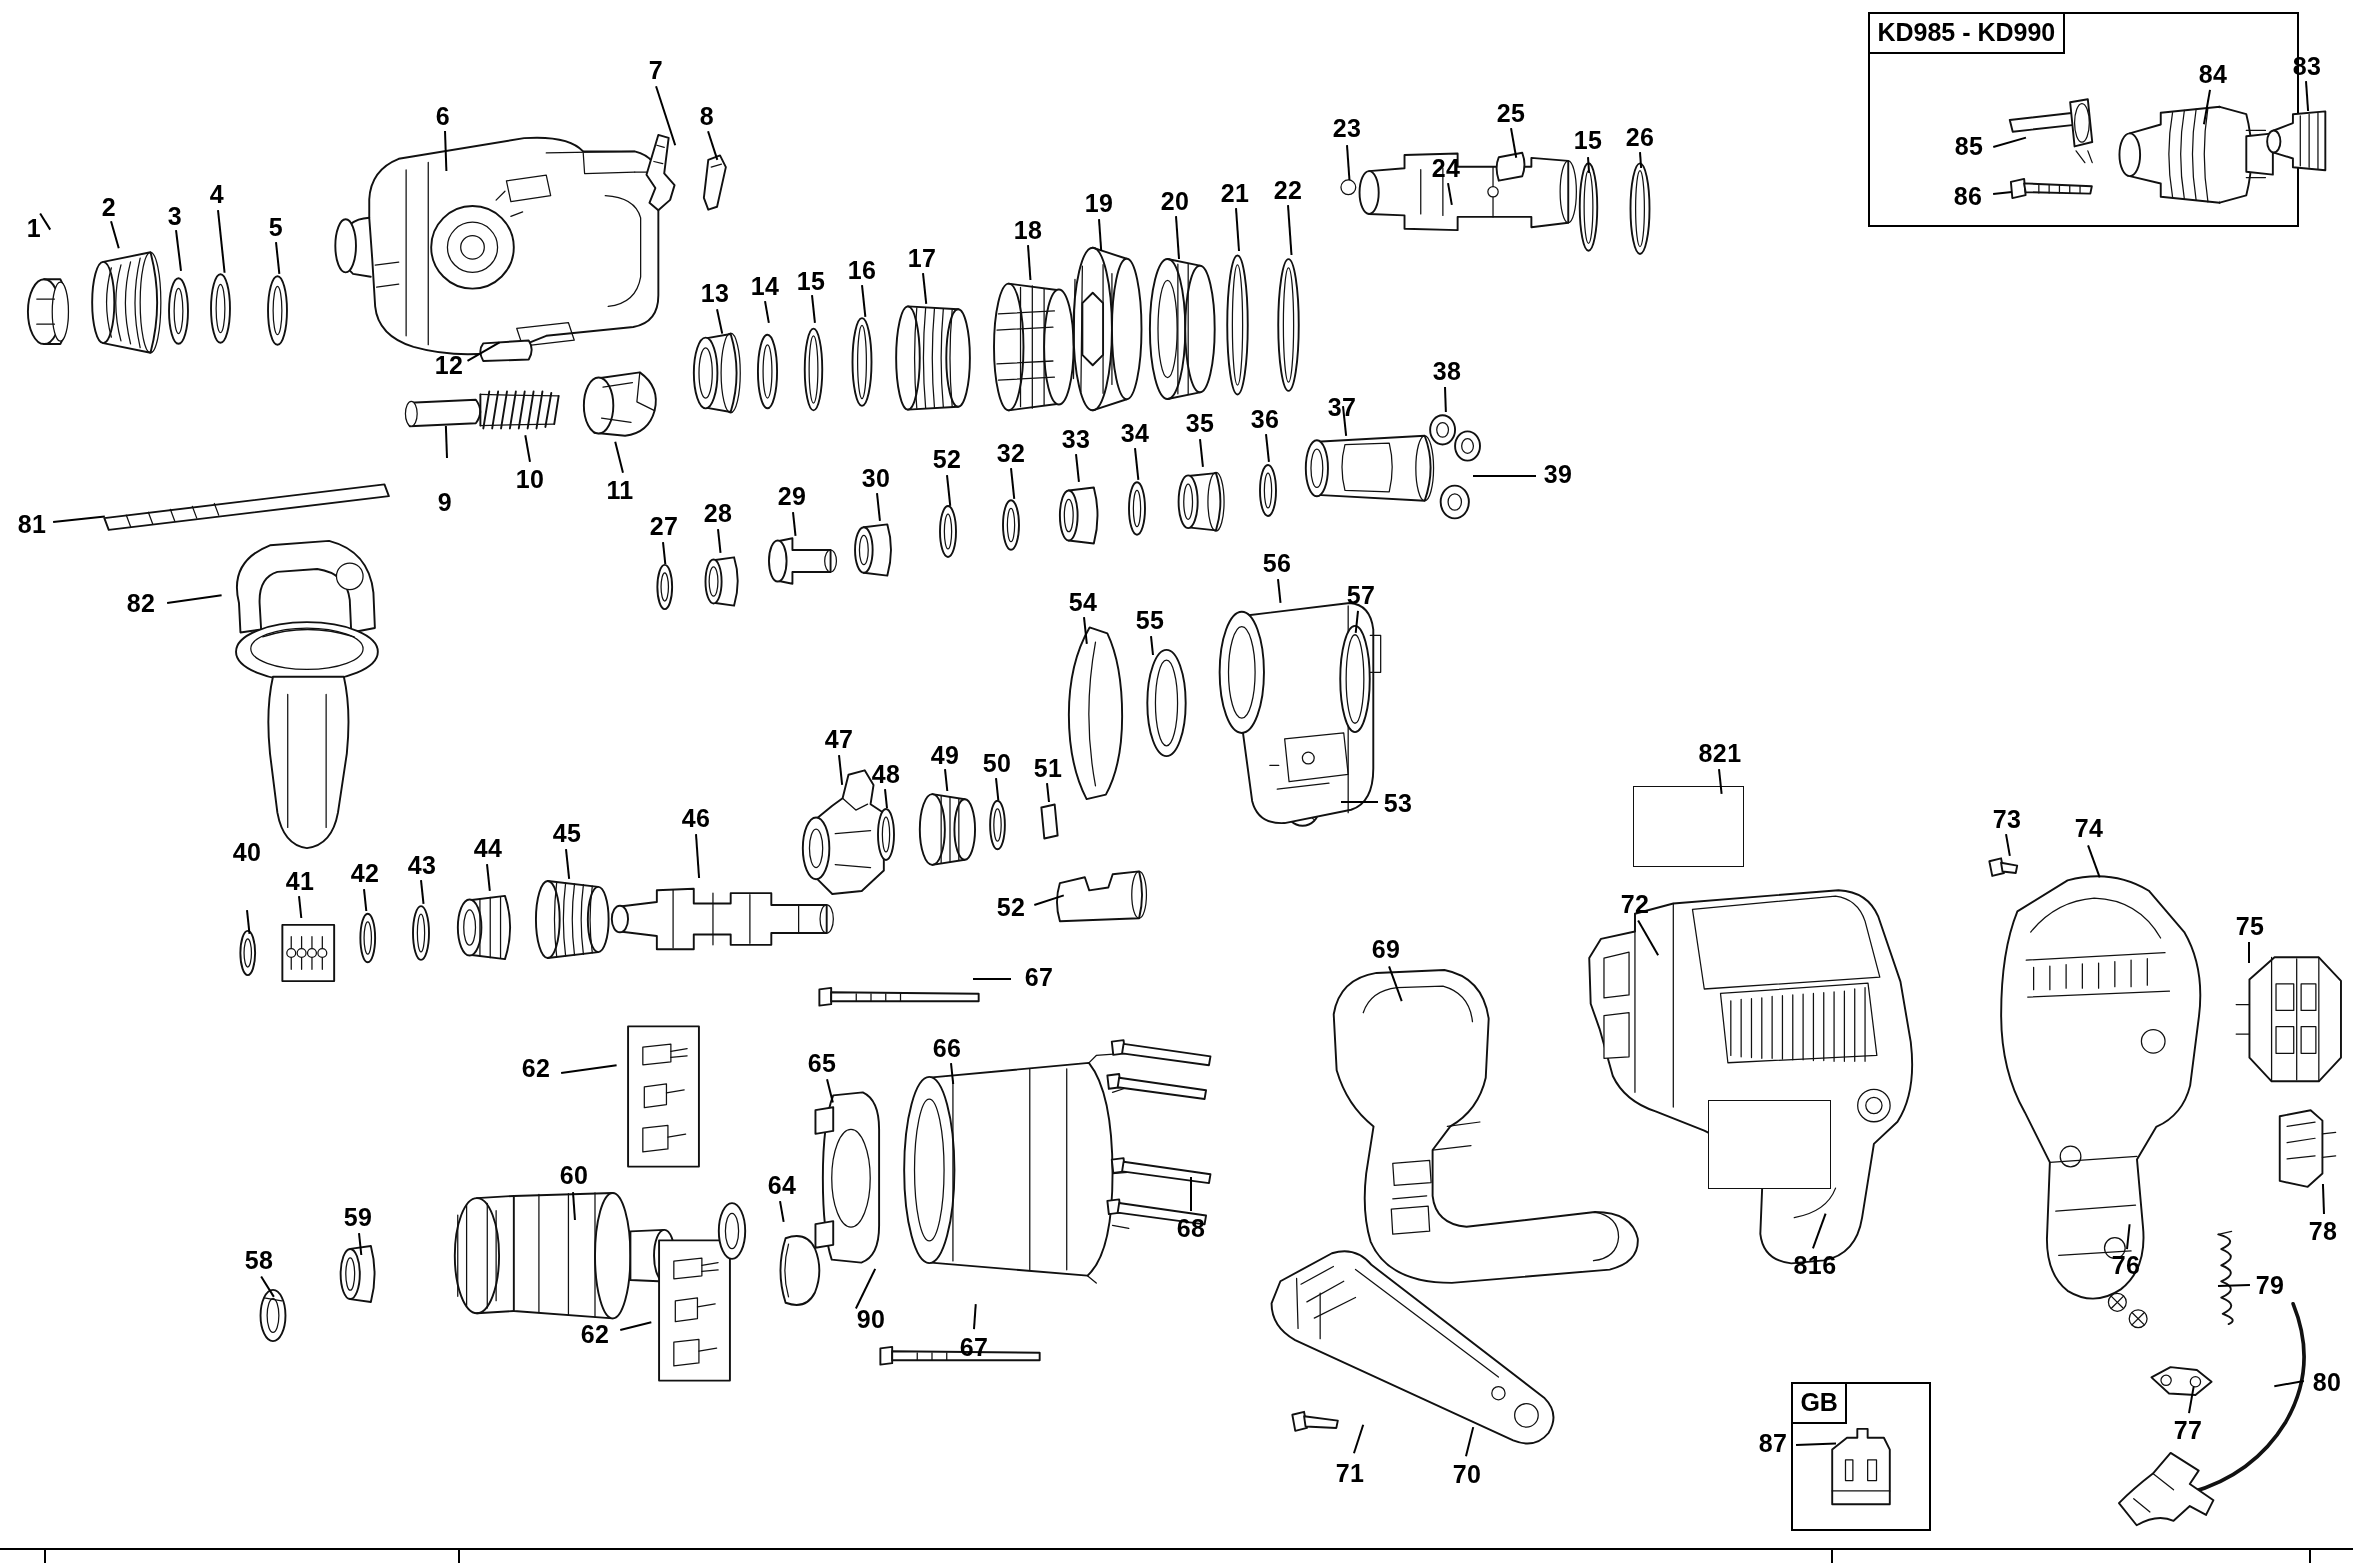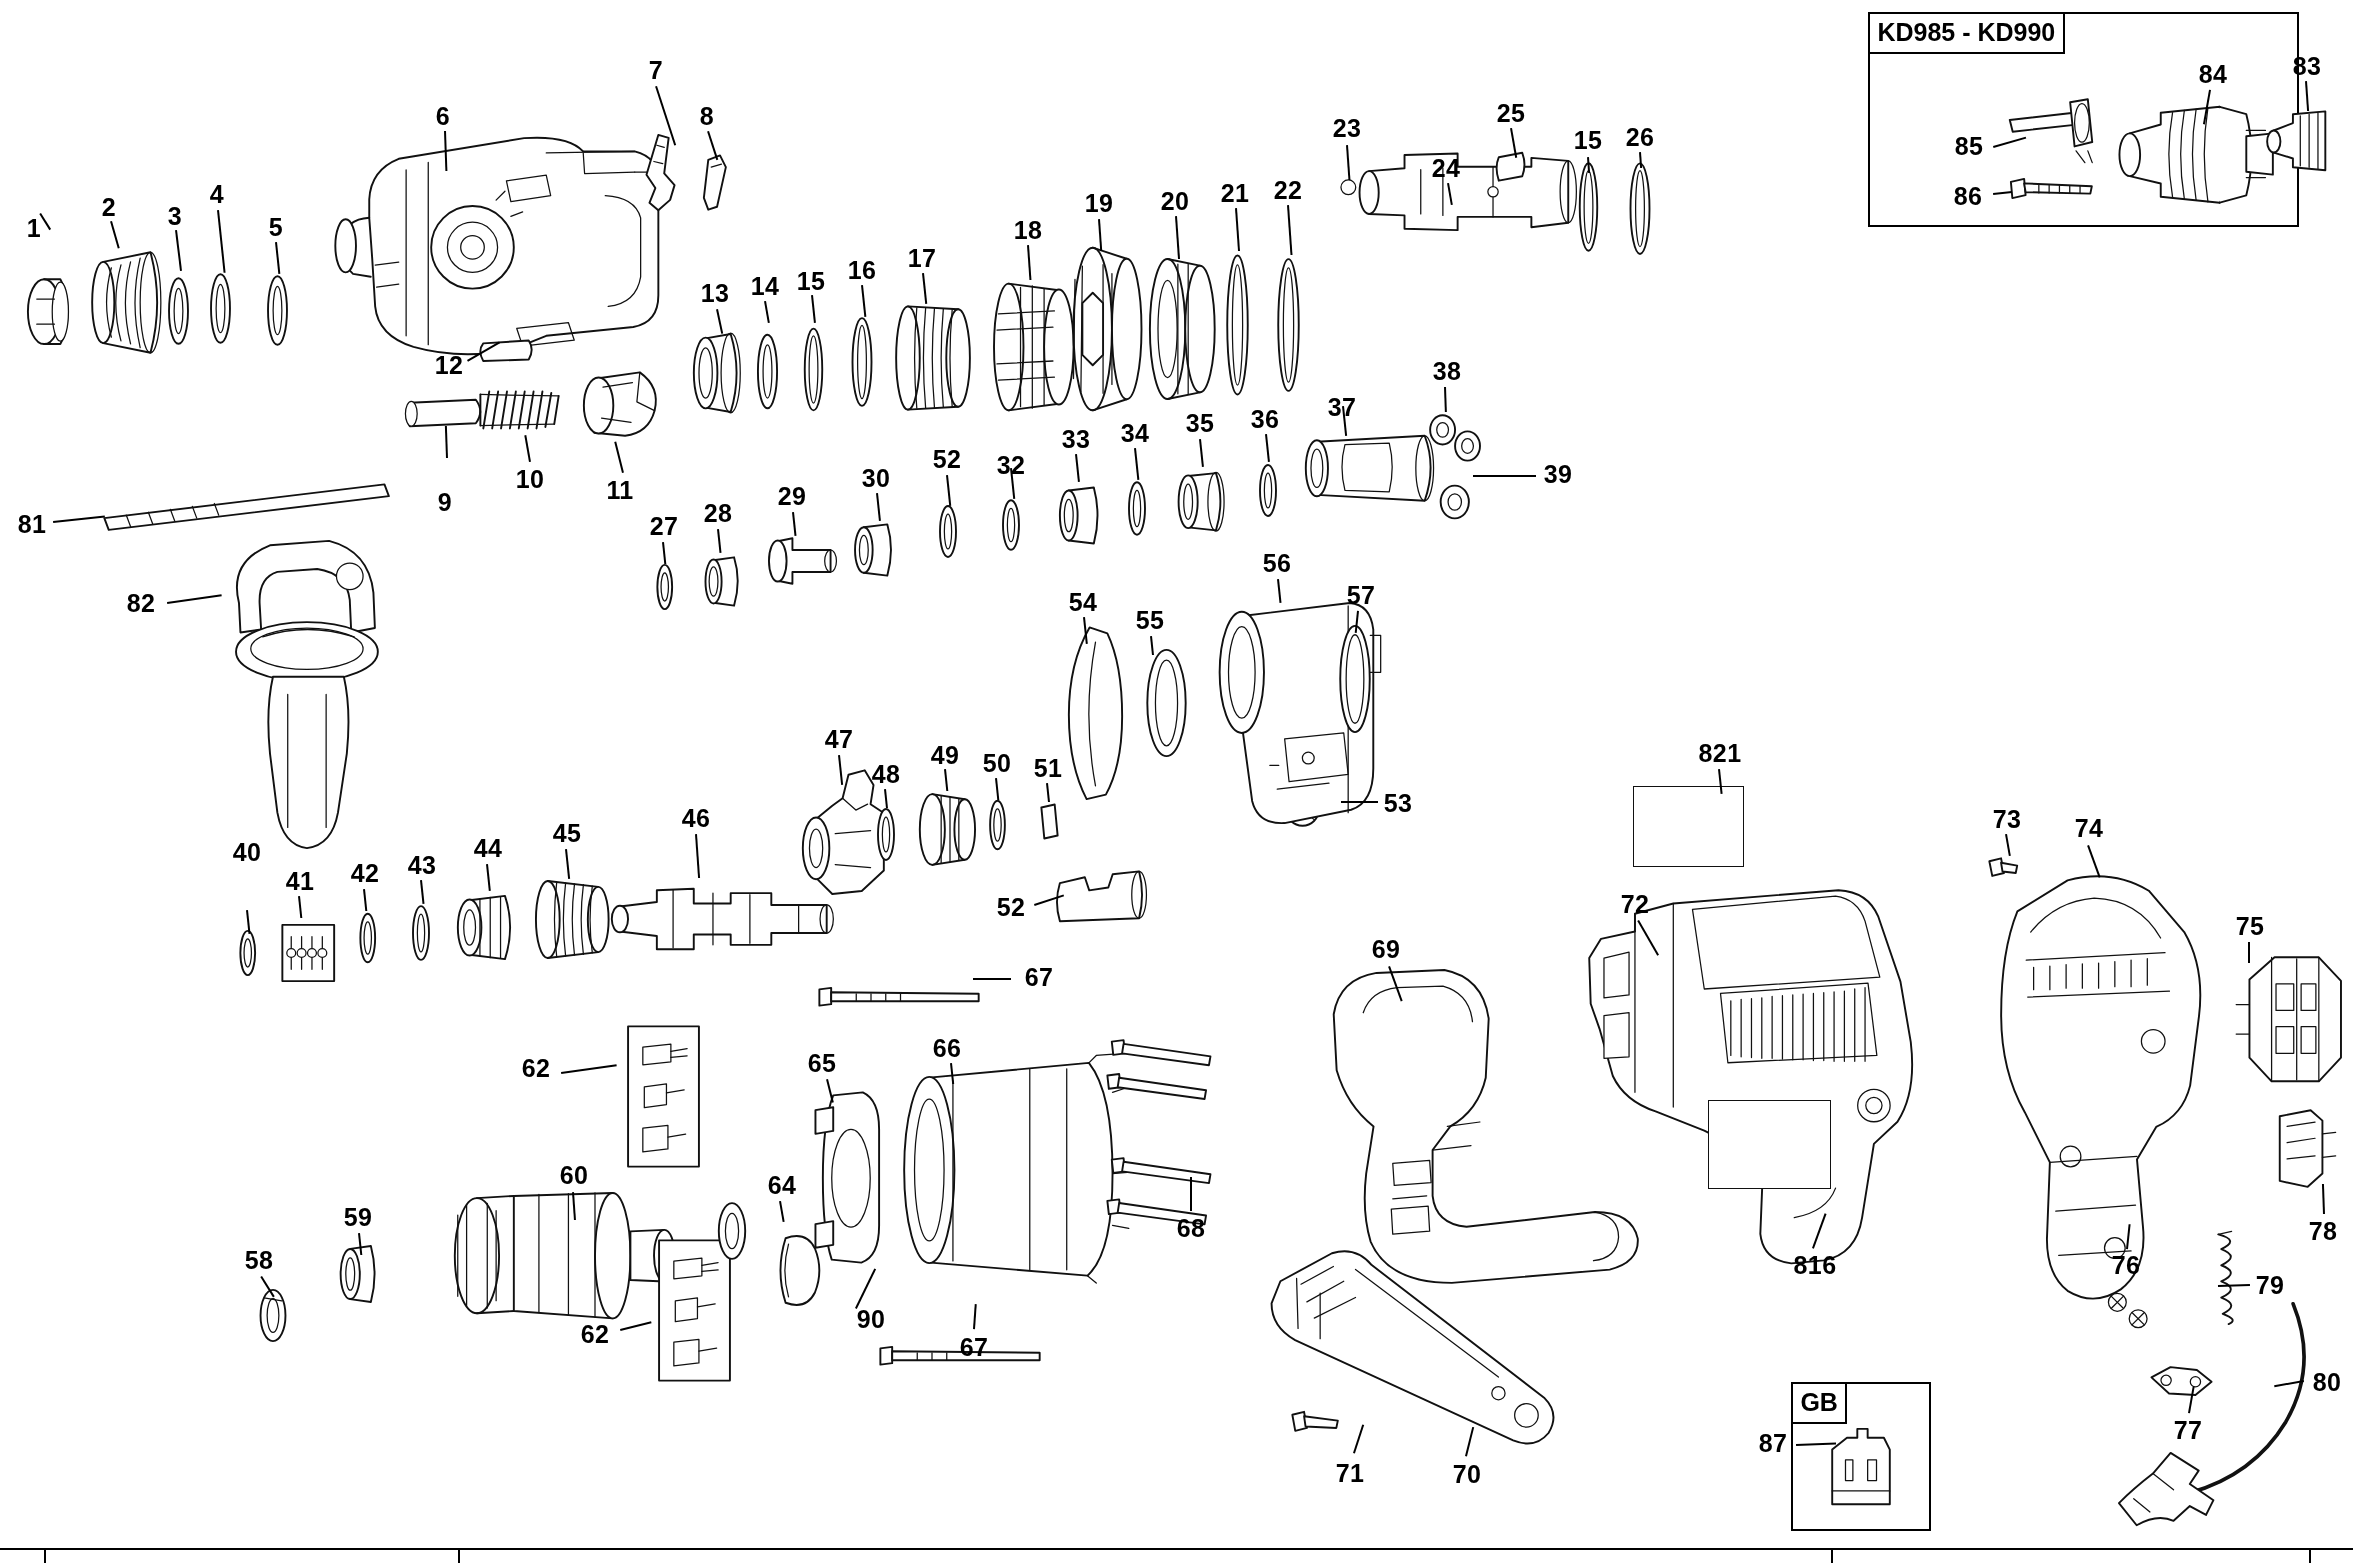--- a/index.html
+++ b/index.html
@@ -994,21 +994,21 @@
       <div class="callout" style="left: 1347px; top: 128px;">23</div>
       <div class="callout" style="left: 1446px; top: 168px;">24</div>
       <div class="callout" style="left: 1511px; top: 113px;">25</div>
       <div class="callout" style="left: 1588px; top: 140px;">15</div>
       <div class="callout" style="left: 1640px; top: 137px;">26</div>
       <div class="callout" style="left: 664px; top: 526px;">27</div>
       <div class="callout" style="left: 718px; top: 513px;">28</div>
       <div class="callout" style="left: 792px; top: 496px;">29</div>
       <div class="callout" style="left: 876px; top: 478px;">30</div>
       <div class="callout" style="left: 947px; top: 459px;">52</div>
-      <div class="callout" style="left: 1011px; top: 453px; margin-top: 12px;">32</div>
+      <div class="callout" style="left: 1011px; top: 453px;">32</div>
       <div class="callout" style="left: 1076px; top: 439px;">33</div>
       <div class="callout" style="left: 1135px; top: 433px;">34</div>
       <div class="callout" style="left: 1200px; top: 423px;">35</div>
       <div class="callout" style="left: 1265px; top: 419px;">36</div>
       <div class="callout" style="left: 1342px; top: 391px; margin-top: 16px;">37</div>
       <div class="callout" style="left: 1447px; top: 371px;">38</div>
       <div class="callout" style="left: 1558px; top: 474px;">39</div>
       <div class="callout" style="left: 247px; top: 852px;">40</div>
       <div class="callout" style="left: 300px; top: 881px;">41</div>
       <div class="callout" style="left: 365px; top: 873px;">42</div>

